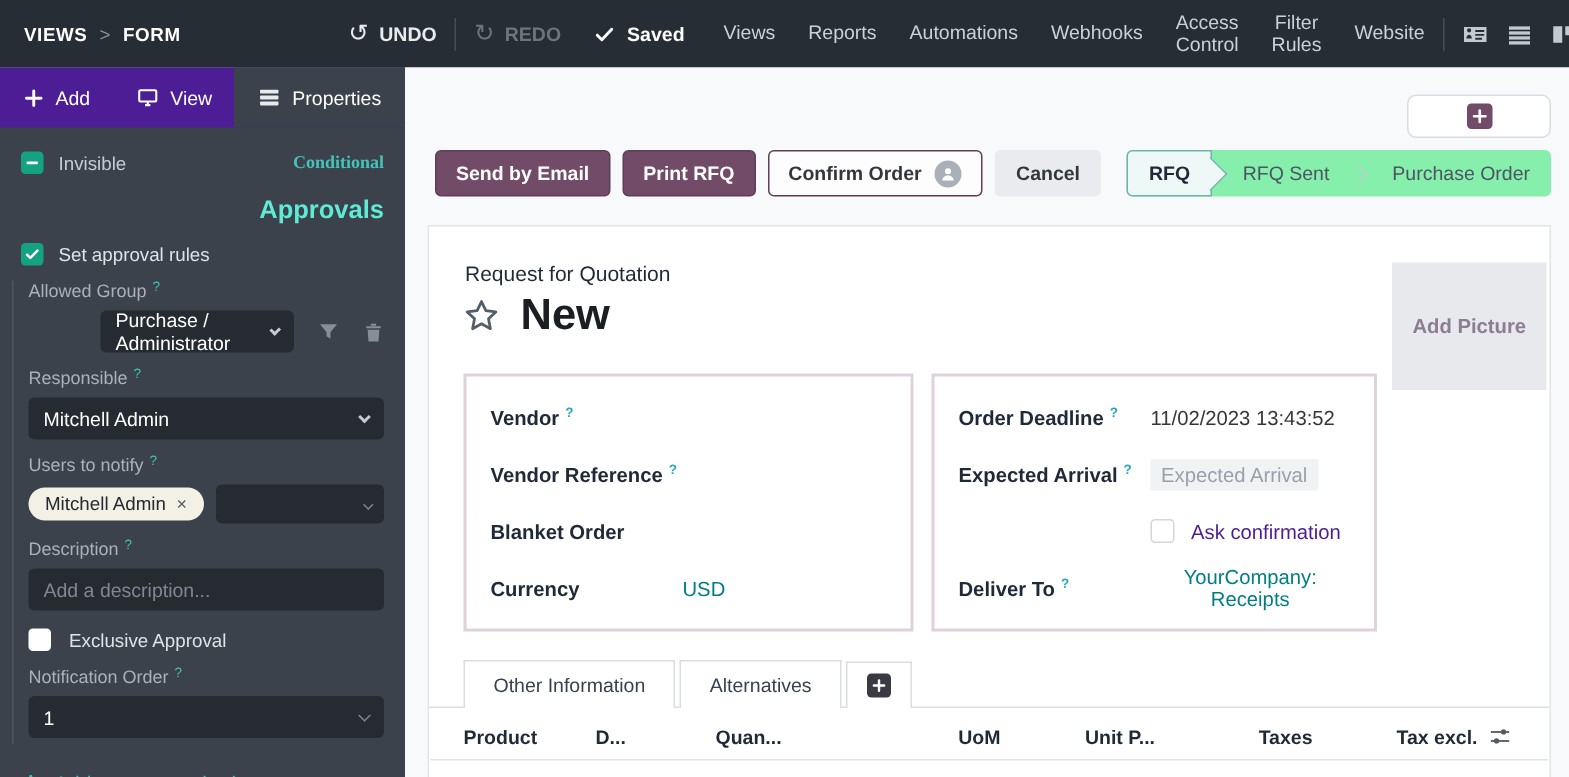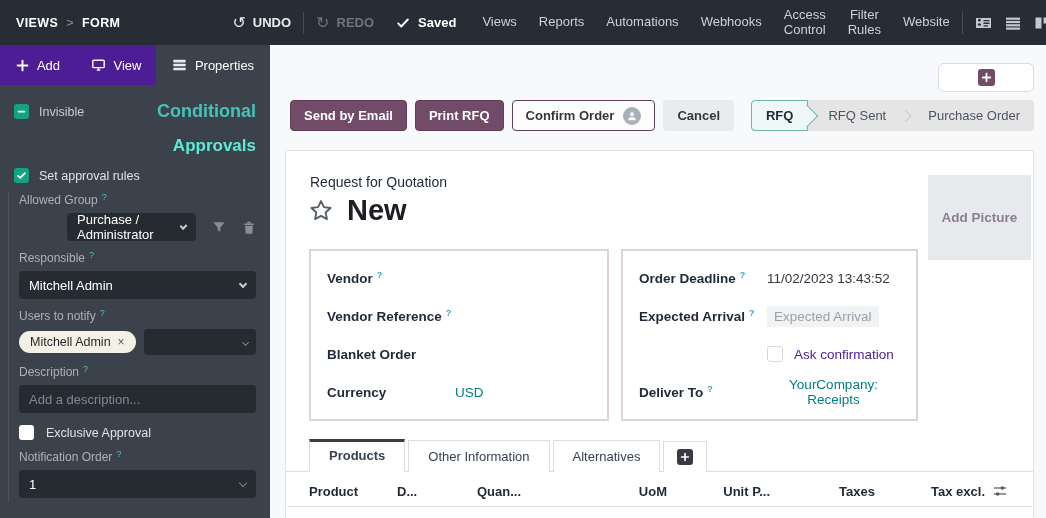--- a/index.html
+++ b/index.html
@@ -28,21 +28,21 @@
 
   
   .sidebar { position:absolute; top:45px; left:0; width:270px; height:473px; background:#3b424b;
              color:#c6ccd3; font-size:13px; }
   .s-tabs { display:flex; height:40px; background:#4c1d95; }
   .s-tab { display:flex; align-items:center; justify-content:center; gap:8px; color:#fff;
            font-size:13px; cursor:pointer; }
   .s-tab.t-add { width:76px; } .s-tab.t-view { width:80px; } .s-tab.t-props { width:114px; margin-left:auto; }
   .s-tab.active { background:#3b424b; }
   .invisible-row { display:flex; align-items:center; gap:10px; margin:16px 14px 0 14px; font-size:12.5px; }
-  .cond { margin-left:auto; color:#45c3ba; font-weight:700; font-size:18px; cursor:pointer; }
+  .cond { margin-left:auto; color:#45c3ba; font-weight:700; font-size:12px; cursor:pointer;font-family:Liberation Serif, serif; }
   .chk { width:15px; height:15px; border-radius:3px; background:#14a283; display:flex;
          align-items:center; justify-content:center; flex:0 0 auto; cursor:pointer; }
   .chk.plain { background:#fff; }
   .section-title { color:#5eead4; font-size:17px; font-weight:700; margin:14px 14px 12px 14px;text-align:right; }
   .chk-row { display:flex; align-items:center; gap:10px; margin:0 14px 10px 14px; font-size:12.5px; color:#dfe2e6; }
   .rule-group { margin:4px 0 6px 8px; border-left:1px solid #4e565f; padding:0 14px 4px 10px; }
   .f-label { color:#a9b1ba; font-size:12px; margin:10px 0 6px 0; display:flex; gap:4px; align-items:flex-start; }
   .hm { color:#45c3ba; font-size:9px; transform:translateY(-1px); }
   .sel { height:28px; background:#262b31; border-radius:4px; display:flex; align-items:center;
          padding:0 10px; color:#fff; font-size:13px; cursor:pointer; }
@@ -79,21 +79,21 @@
   .btn { height:31px; padding:0 13px; border-radius:4px; font-size:13px; font-weight:700;
          display:flex; align-items:center; gap:9px; cursor:pointer; border:1px solid transparent;
          white-space:nowrap; }
   .btn.purple { background:#714B67; color:#fff; border-color:#5f3f57; }
   .btn.outline { background:#fdfdfd; color:#33373d; border:1px solid #5f3f57; }
   .btn.gray { background:#e9ebee; color:#33373d; }
   .avatar-circ { width:18px; height:18px; border-radius:50%; background:#aab0b8; display:flex;
                  align-items:center; justify-content:center; }
   .link-btn { color:#017e84; font-weight:700; font-size:13px; margin-left:9px; cursor:pointer; }
 
-  .statusbar { position:absolute; top:55px; right:12px; height:31px; background:#e5e5e5; border-radius:4px;
+  .statusbar { position:absolute; top:55px; right:12px; height:31px; background:#86efac; border-radius:4px;
                display:flex; align-items:center; font-size:13px; color:#4b5563; }
   .stage { padding:0 14px; height:100%; display:flex; align-items:center; cursor:pointer; white-space:nowrap; }
   .stage.active { background:#eef8f6; border:1px solid #6fb5ab; border-radius:4px 0 0 4px; color:#1f2937;
                   font-weight:700; position:relative; }
   .stage.active::after { content:""; position:absolute; right:-8px; top:50%; width:15px; height:15px;
                   transform:translateY(-50%) rotate(45deg); background:#eef8f6;
                   border-top:1px solid #6fb5ab; border-right:1px solid #6fb5ab; z-index:2; }
   .stage.first-after { padding-left:20px; }
   .sb-sep { width:8px; height:8px; border-top:1px solid #c6cbd1; border-right:1px solid #c6cbd1;
             transform:rotate(45deg); margin:0 4px 0 2px; flex:0 0 auto; }
@@ -422,23 +422,20 @@
             <span class="flabel">
               <span>Deliver To</span>
                 <span class="hm">?</span>
             </span>
             <span class="fval">YourCompany: Receipts</span>
           </div>
         </div>
       </div>
 
       <div class="tabs">
-        <div class="tab active">
-          <span>Products</span>
-        </div>
         <div class="tab">
           <span>Other Information</span>
         </div>
         <div class="tab">
           <span>Alternatives</span>
         </div>
         <div class="tab-plus">
           <span class="plus-sq dark">
             <svg width="10" height="10" viewBox="0 0 16 16">
                 <path d="M8 2.5v11M2.5 8h11" stroke="#fff" stroke-width="2.6" stroke-linecap="round"></path>

